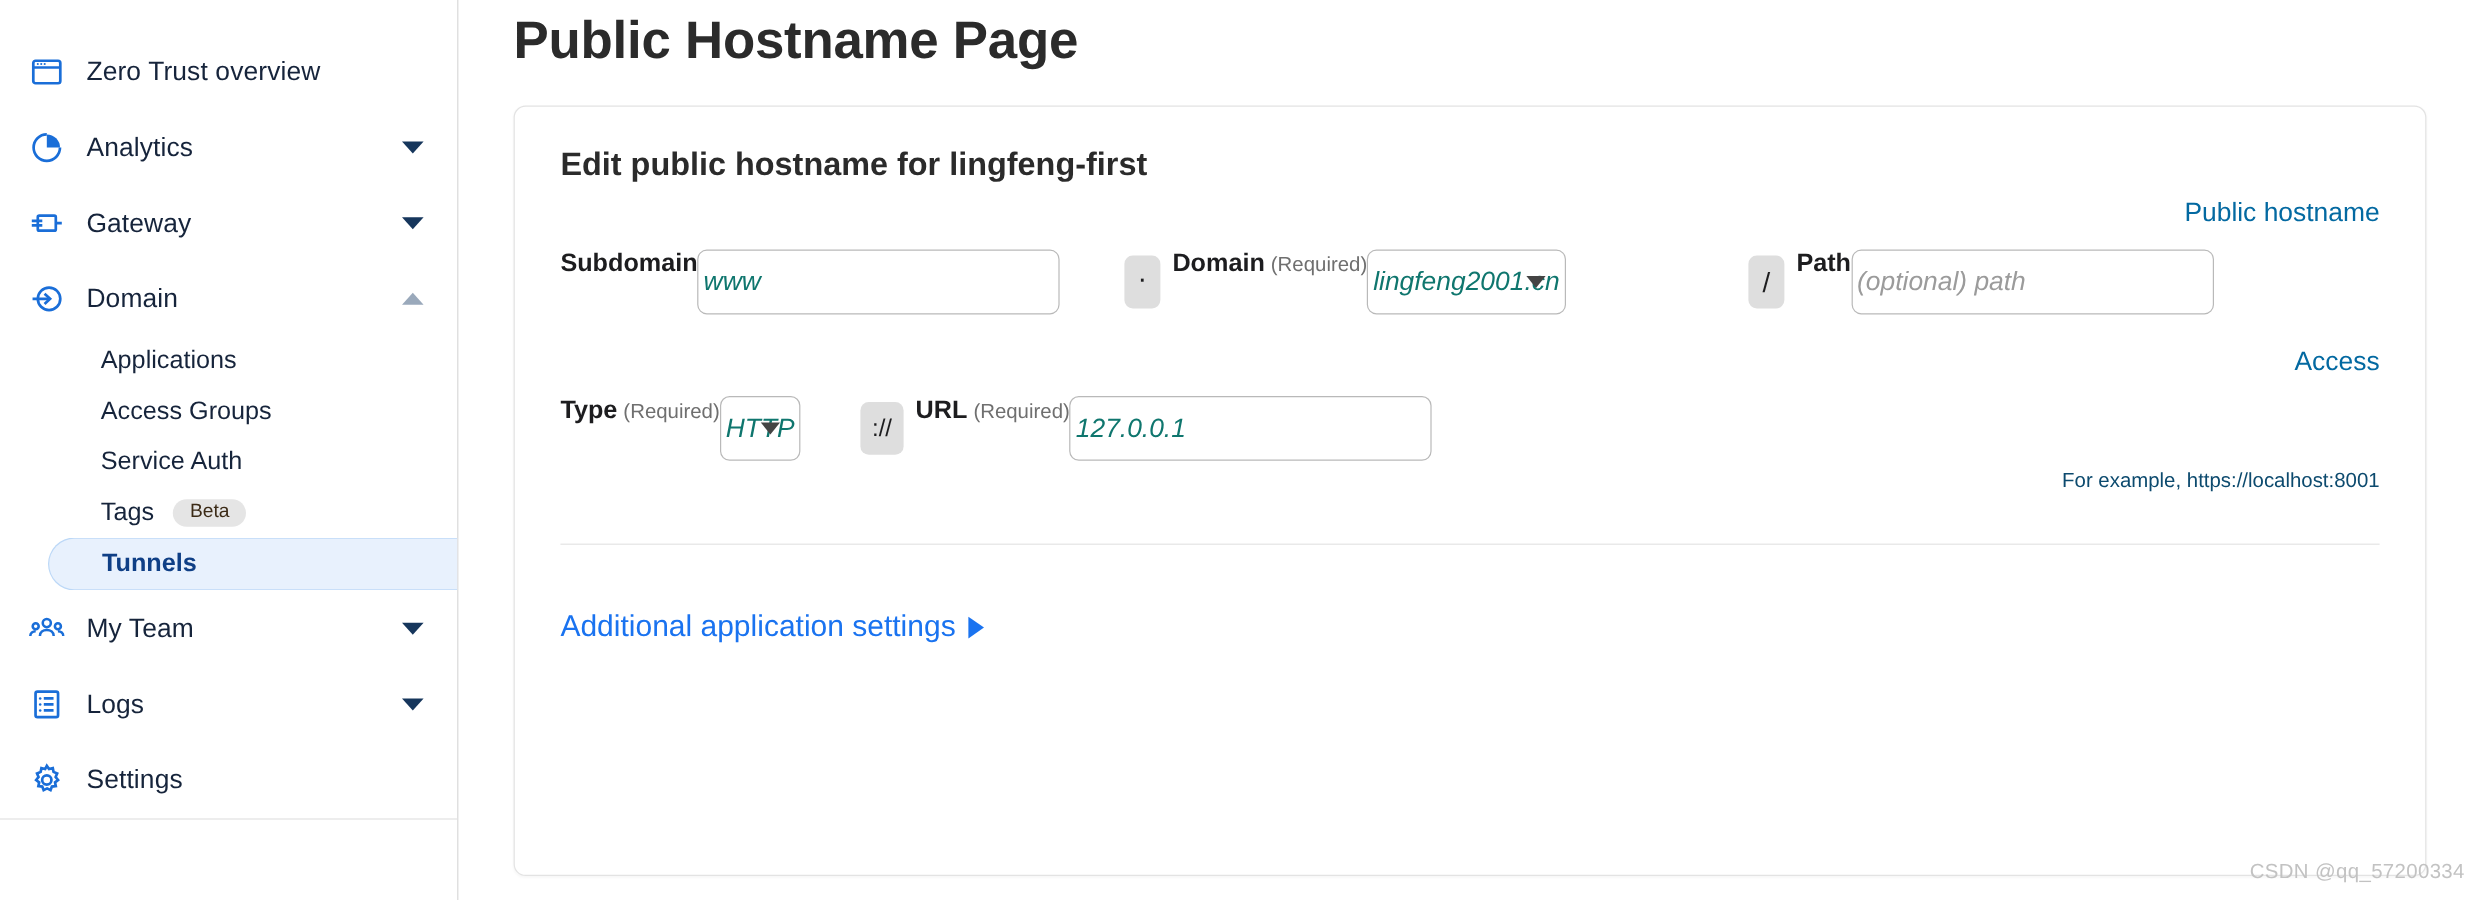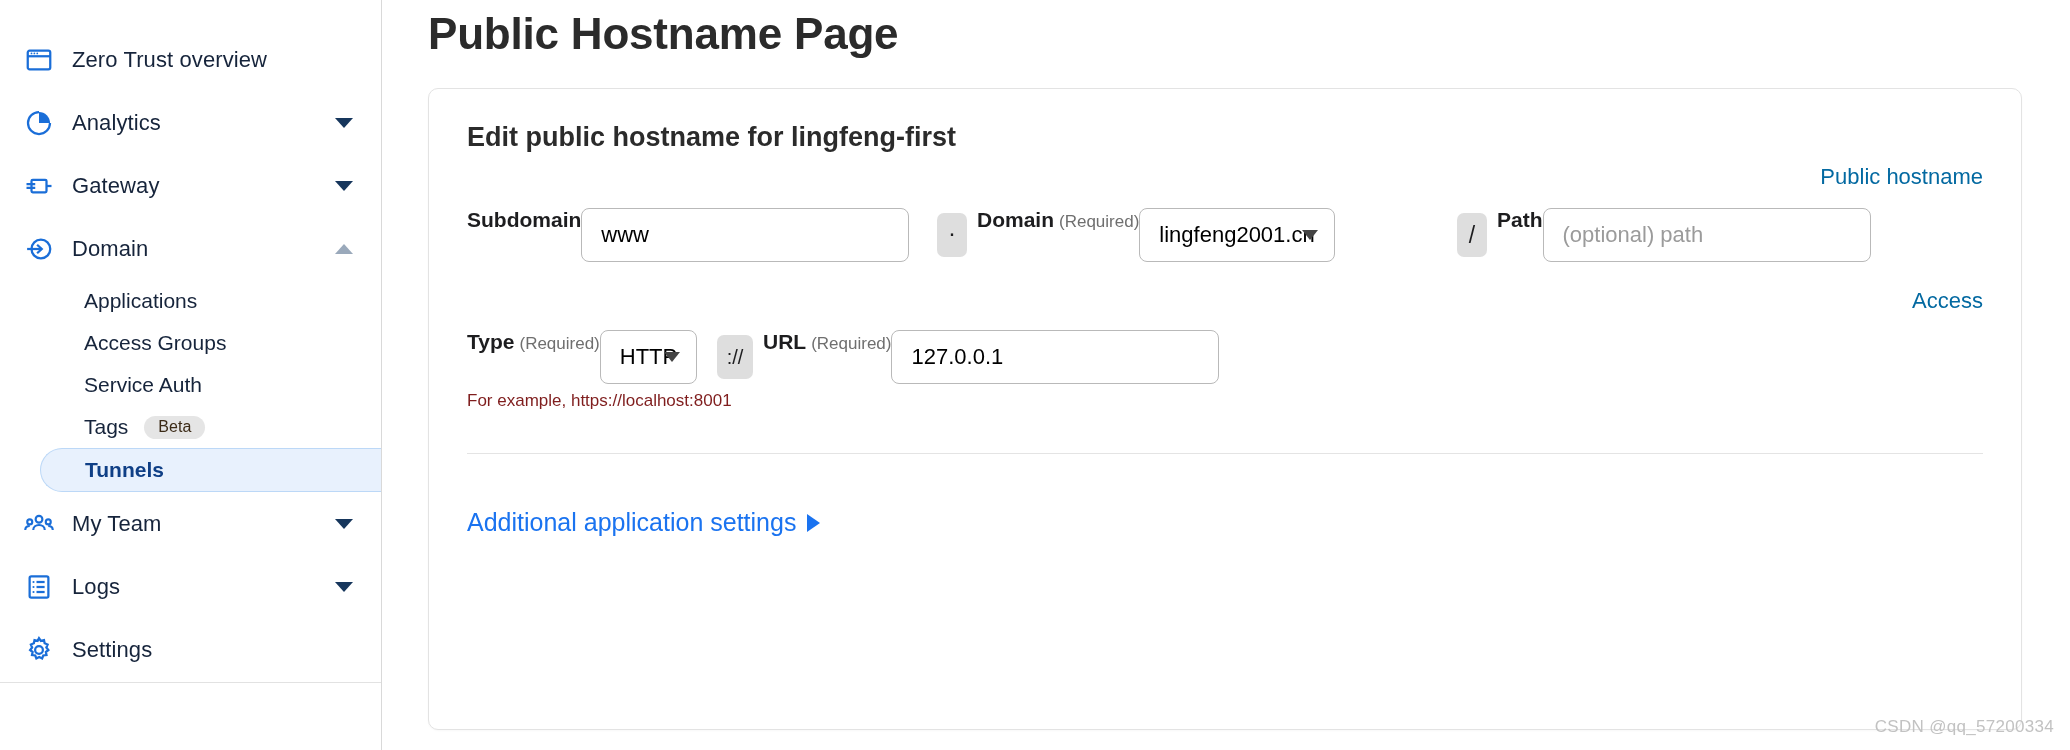--- a/index.html
+++ b/index.html
@@ -186,26 +186,27 @@
     display: flex;
     flex-direction: row;
   }
 
   .input, .select {
     height: 54px;
     border: 1px solid #b9b9b9;
     border-radius: 8px;
     background: #fff;
     font-size: 22px;
-    color: #000000;
-    padding: 0 19px;
+    color: #0f766e;
+    padding: 0 4px;
     font-family: "Liberation Sans", sans-serif;
     outline: none;
     display: flex;
     align-items: center;
+    font-style: italic;
   }
   .input::placeholder { color: #9b9b9b; }
 
   .select {
     position: relative;
     justify-content: center;
     cursor: pointer;
   }
   .select .sel-caret {
     position: absolute;
@@ -229,22 +230,23 @@
     align-items: center;
     justify-content: center;
     font-size: 23px;
     color: #1d1d1f;
     font-weight: normal;
   }
   .sep.small { font-size: 24px; line-height: 0; padding-bottom: 4px; }
 
   .hint {
     font-size: 17px;
-    color: #7f1d1d;
+    color: #0c4a6e;
     margin-top: 7px;
+    text-align: right;
   }
 
   .divider {
     height: 1px;
     background: #e4e4e4;
     margin: 42px 0 0 0;
   }
 
   .link-row { margin-top: 54px; }
   .settings-link {

